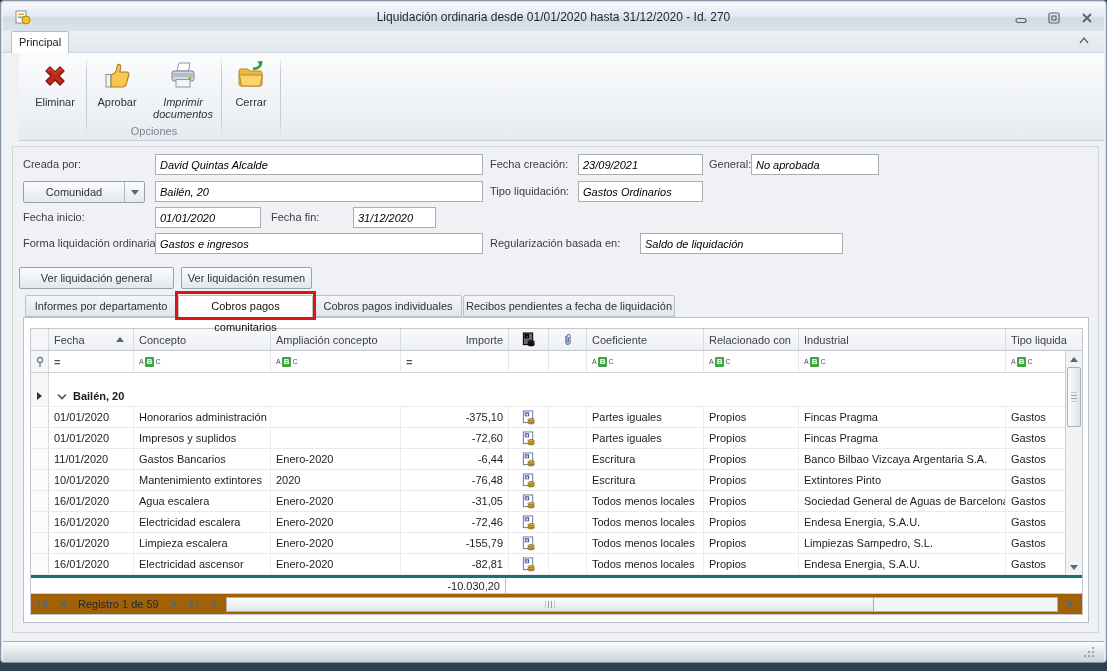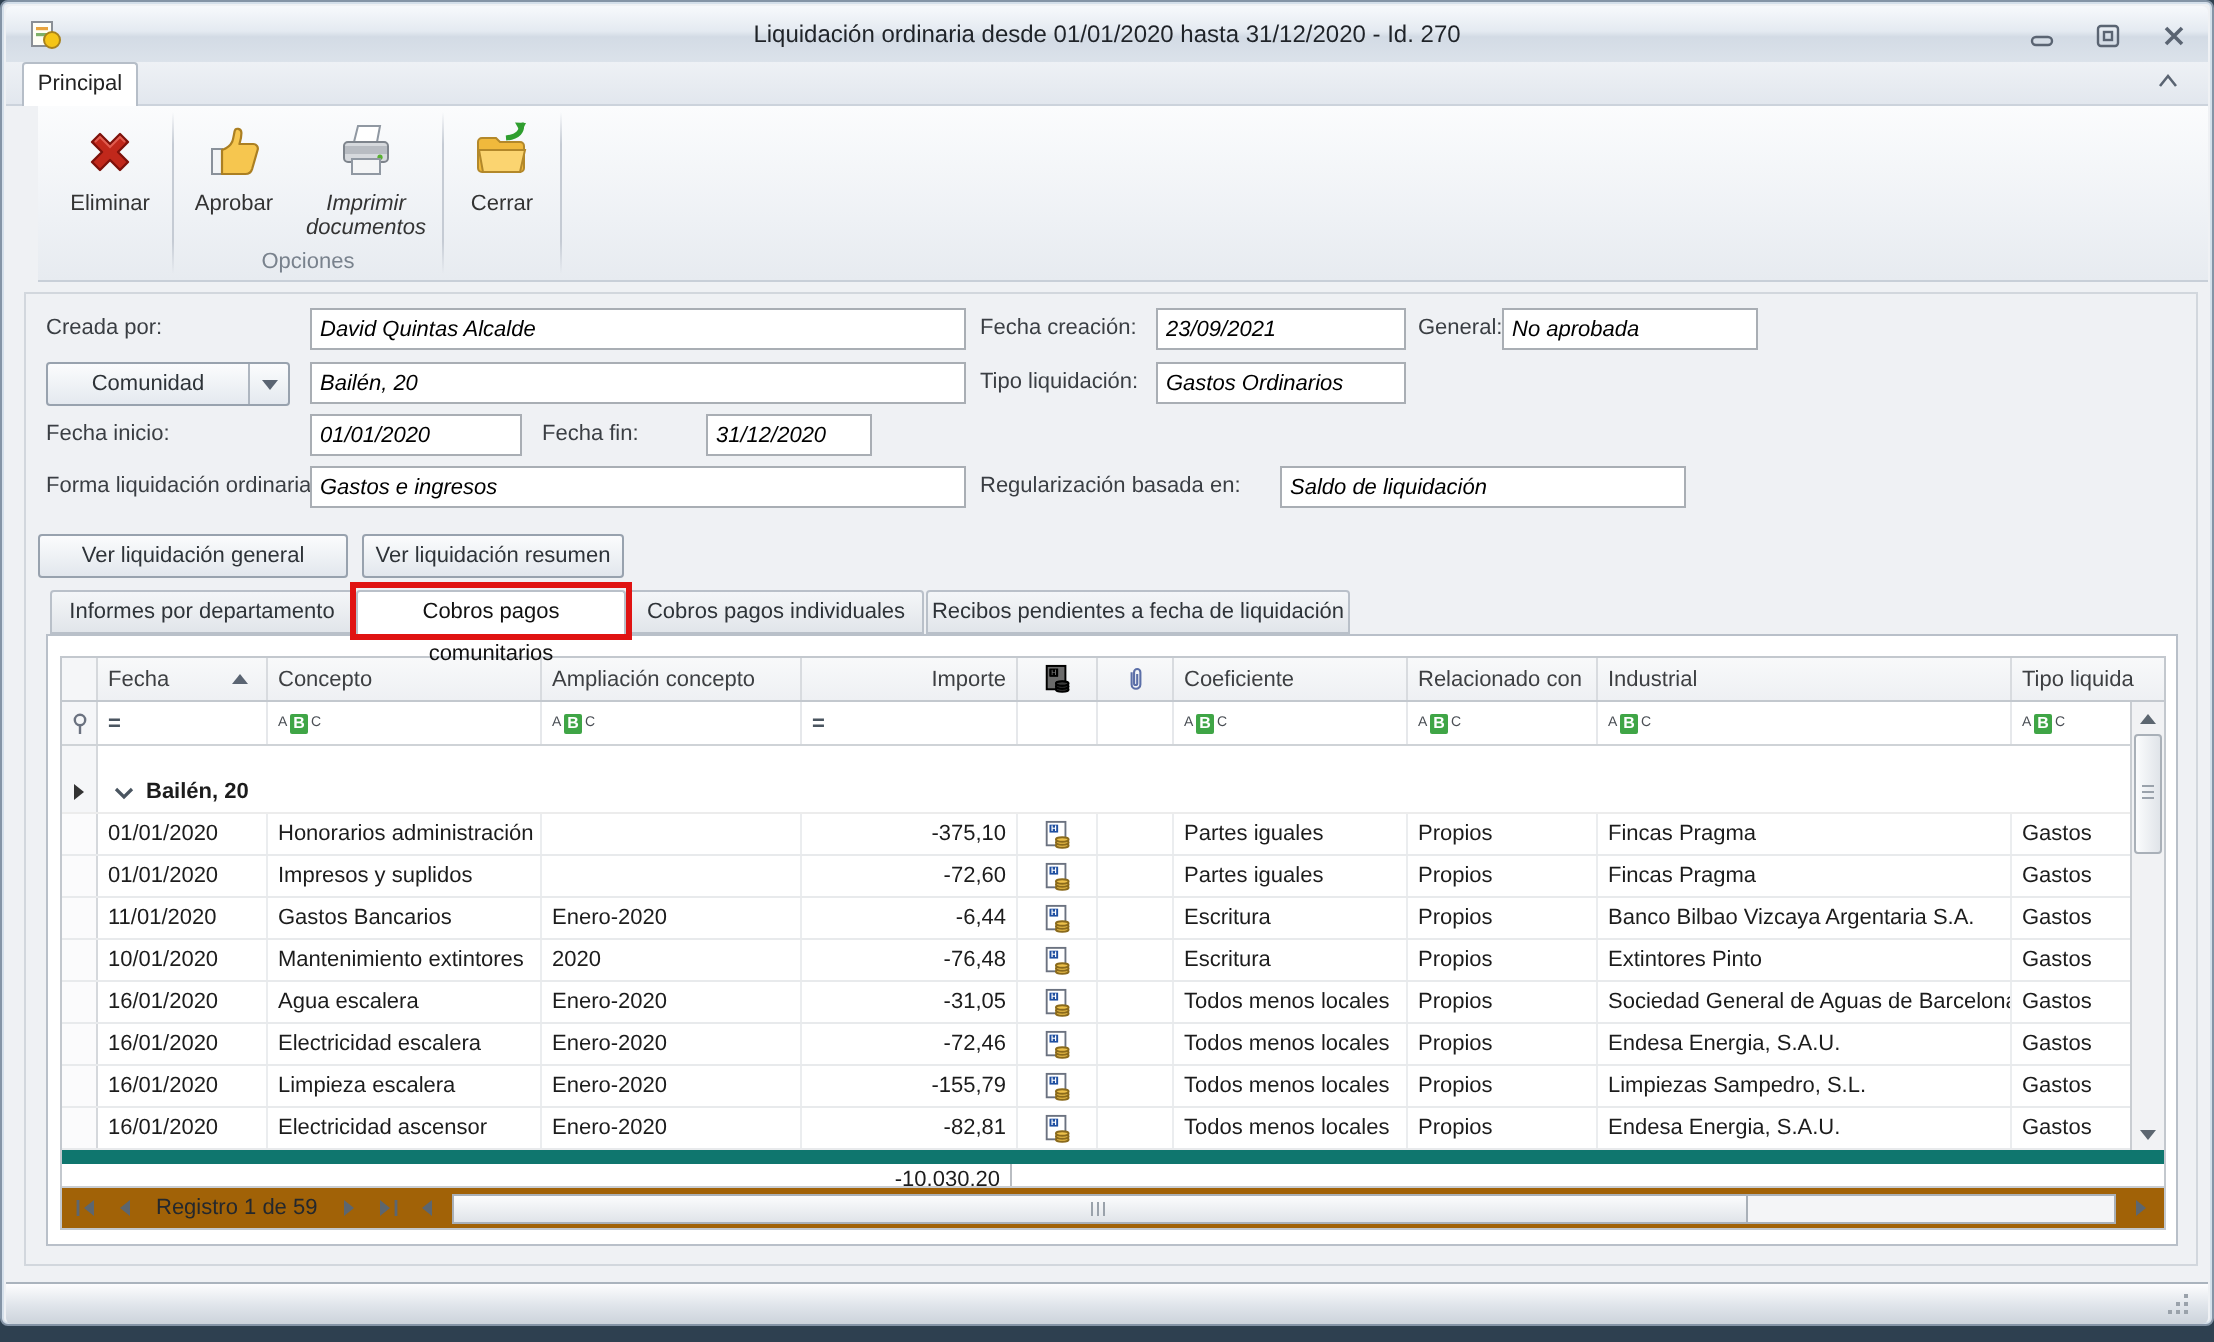--- a/index.html
+++ b/index.html
@@ -86,21 +86,21 @@
   .c-clip { width:38px; flex:none; display:flex; align-items:center; justify-content:center; padding:0; }
   .c-coef { width:117px; flex:none; } .c-rel { width:95px; flex:none; }
   .c-indu { width:207px; flex:none; } .c-tipo{ flex:1; min-width:0; }
   .sort-asc { width:0; height:0; border-left:4px solid transparent; border-right:4px solid transparent;
     border-bottom:5px solid #5a6472; margin-left:auto; margin-right:4px; }
   .abc { display:inline-flex; align-items:center; line-height:1; }
   .abc .sa,.abc .sc { font-size:7px; color:#4a4f55; }
   .abc .sb { font-size:8px; font-weight:bold; color:#fff; background:#3fa546; padding:1px 2px; margin:0 1px; border-radius:1px; }
   .eq { font-size:11px; color:#4a5560; font-weight:bold; }
   .row-arrow { width:0; height:0; border-top:4px solid transparent; border-bottom:4px solid transparent; border-left:5px solid #333; }
-  .gfooter { height:18px; display:flex; border-top:7px solid #0f766e; background:#fff; flex:none; align-items:center; }
+  .gfooter { height:18px; display:flex; border-top:3px solid #0f766e; background:#fff; flex:none; align-items:center; }
   .fspacer { width:367px; flex:none; }
   .ftotal { width:108px; flex:none; text-align:right; padding-right:5px; border-right:1px solid #b9bdc2; height:100%; line-height:17px; color:#1c1c1c; }
   .gnav { flex:1; min-height:19px; background:#a16207; border-top:1px solid #c9cdd2; display:flex; align-items:center; padding:0 3px; gap:2px; }
   .nav-btn { width:17px; height:15px; display:flex; align-items:center; justify-content:center; }
   .pager { font-size:11px; color:#24282d; padding:0 6px; white-space:nowrap; }
   .hs-track { flex:1; height:15px; border:1px solid #a9b0b8; background:#f4f5f7; position:relative; margin:0 2px; }
   .hs-thumb { position:absolute; left:0; top:0; bottom:0; width:78%;
     background:linear-gradient(#fbfcfd,#e0e4e9); border-right:1px solid #a9b0b8; }
   .grip-v { position:absolute; left:50%; top:3px; bottom:3px; width:9px; transform:translateX(-50%);
     background:repeating-linear-gradient(90deg,#9aa2ab 0 1px,transparent 1px 3px); }

